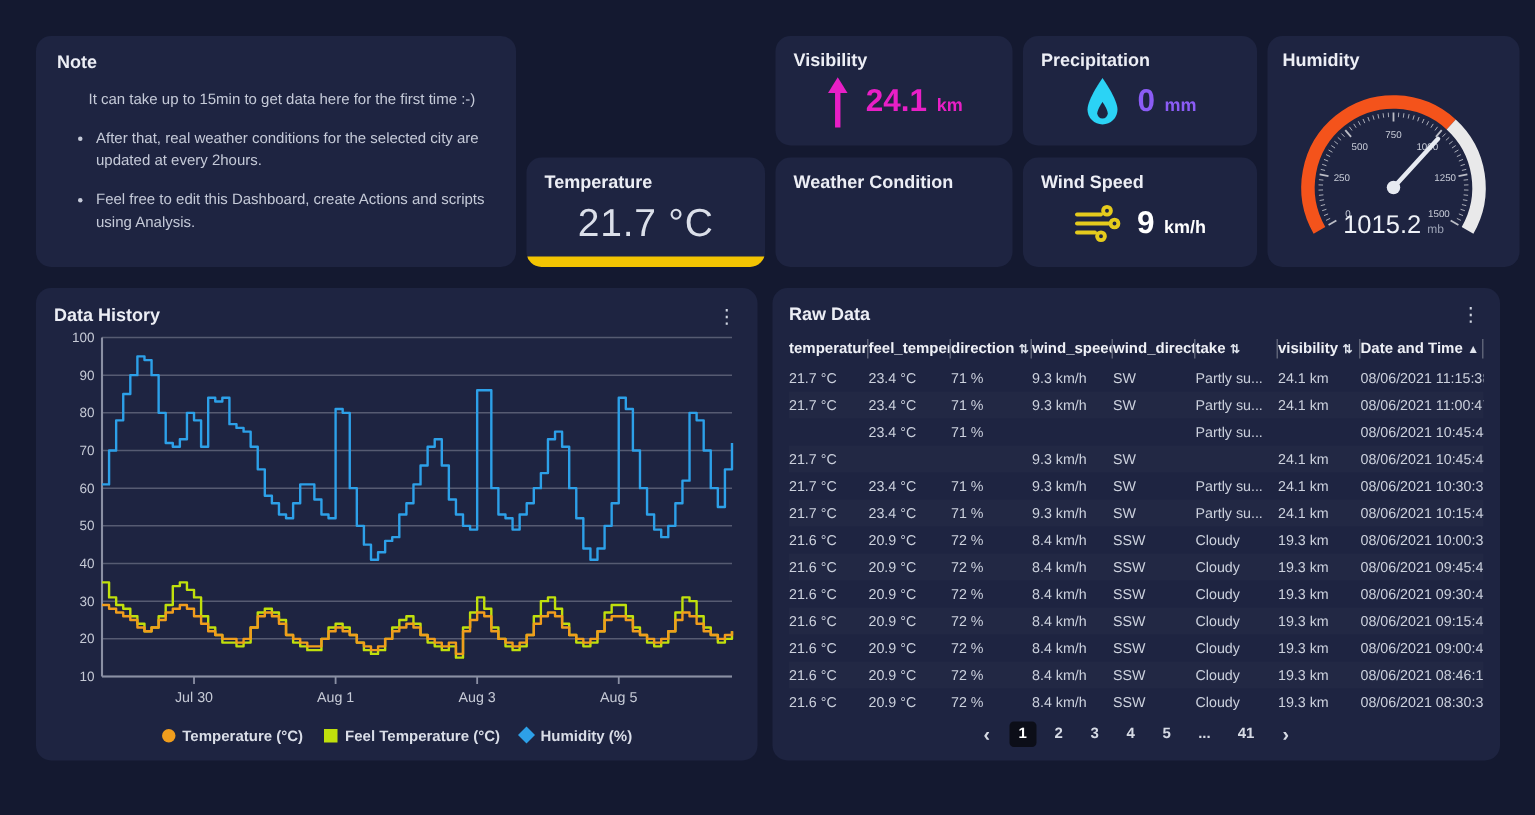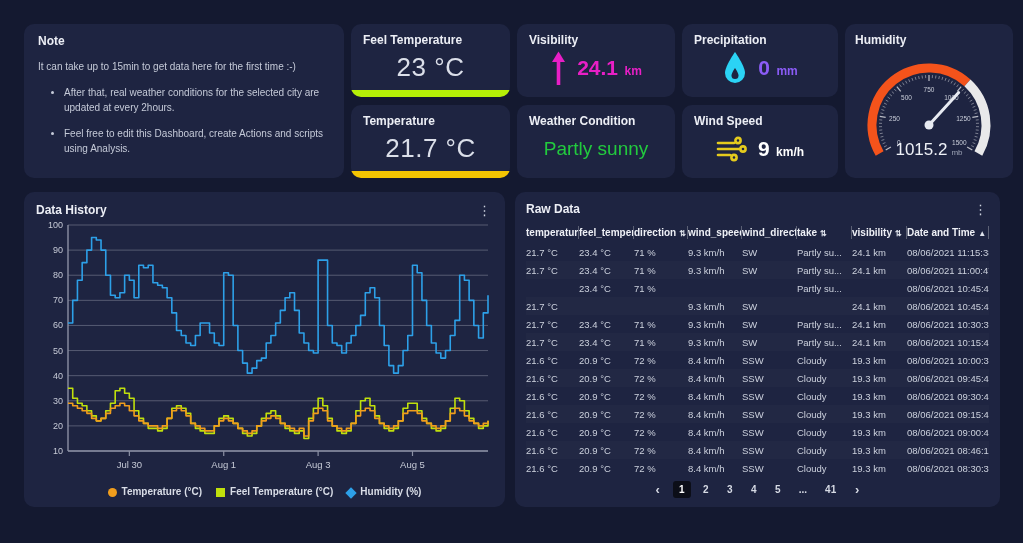--- a/index.html
+++ b/index.html
@@ -3,41 +3,41 @@
 <meta charset="utf-8">
 <style>
   html,body{margin:0;padding:0;background:#141930;font-family:"Liberation Sans",sans-serif;}
   .dashboard{width:1023px;height:543px;box-sizing:border-box;padding:24px 23px 0 24px;overflow:hidden;}
   .top-grid{display:grid;grid-template-columns:320px 159px 158px 156px 1fr;grid-template-rows:73px 73px;gap:8px 7px;margin-bottom:14px;}
   .bottom-grid{display:grid;grid-template-columns:481px 1fr;gap:10px;height:233px;}
   .card{background:#1e2441;border-radius:10px;position:relative;box-sizing:border-box;}
   .card-title{font-size:12px;font-weight:bold;color:#eceef5;}
   
   .note-card{grid-row:1/3;grid-column:1;padding:10px 14px;}
-  .note-intro{font-size:10px;color:#c5cad8;margin-top:12px;line-height:1.45;}
+  .note-intro{font-size:10px;color:#c5cad8;margin-top:12px;line-height:1.45;margin-left:21px;}
   .note-bullets{margin:10px 0 0 0;padding-left:26px;color:#c5cad8;font-size:10px;}
   .note-bullets li{margin-bottom:11px;line-height:1.5;padding-right:4px;}
   
   .stat-card{padding:9px 12px;overflow:hidden;}
   .stat-center{position:absolute;left:0;right:0;top:22px;bottom:8px;display:flex;align-items:center;justify-content:center;gap:10px;}
   .big-val{font-size:26px;color:#dbdfe9;font-weight:400;letter-spacing:.5px;}
   .bottom-bar{position:absolute;left:0;right:0;bottom:0;height:7px;border-radius:0 0 5px 5px;}
   .mid-val{font-size:21px;font-weight:bold;}
   .mid-unit{font-size:12px;font-weight:bold;margin-left:2px;}
   .cond-val{font-size:19px;font-weight:400;}
   
   .pressure-card{grid-column:5;grid-row:1/3;padding:9px 10px;display:flex;flex-direction:column;}
   .gauge-wrap{flex:1;display:flex;align-items:center;justify-content:center;}
   
   .history-card{display:flex;flex-direction:column;padding:9px 12px 6px;}
   .card-head{display:flex;justify-content:space-between;align-items:center;height:18px;}
   .kebab{color:#cfd4e0;font-size:13px;line-height:13px;cursor:pointer;padding:0 2px;}
   .chart-area{flex:1;}
   .legend{display:flex;justify-content:center;gap:14px;align-items:center;height:20px;}
-  .legend-item{display:flex;align-items:flex-end;gap:5px;font-size:10px;font-weight:bold;color:#d9dde7;}
+  .legend-item{display:flex;align-items:flex-start;gap:5px;font-size:10px;font-weight:bold;color:#d9dde7;}
   .mk{width:9px;height:9px;display:inline-block;}
   .mk.circle{border-radius:50%;}
   .mk.diamond{transform:rotate(45deg);width:8px;height:8px;}
   
   .raw-card{display:flex;flex-direction:column;padding:8px 11px 6px;}
   .thead{display:grid;grid-template-columns:53px 55px 54px 54px 55px 55px 55px 1fr;height:21px;align-items:center;margin-top:4px;}
   .th{font-size:10px;font-weight:bold;color:#eef0f6;white-space:nowrap;overflow:hidden;border-right:1px solid rgba(255,255,255,.28);padding-right:3px;height:13px;line-height:13px;}
   .th .sort{font-size:8px;margin-left:3px;color:#dfe3ec;}
   .tbody{flex:1;display:flex;flex-direction:column;}
   .tr{flex:1;display:grid;grid-template-columns:53px 55px 54px 54px 55px 55px 55px 1fr;align-items:center;}
@@ -58,27 +58,20 @@
 
     <div class="card note-card">
       <div class="card-title">Note</div>
       <div class="note-intro">It can take up to 15min to get data here for the first time :-)</div>
       <ul class="note-bullets">
           <li>After that, real weather conditions for the selected city are updated at every 2hours.</li>
           <li>Feel free to edit this Dashboard, create Actions and scripts using Analysis.</li>
         </ul>
     </div>
 
-    <div class="card stat-card" style="grid-column:2;grid-row:1;">
-      <div class="card-title">Feel Temperature</div>
-      <div class="stat-center">
-        <span class="big-val"><span>23</span> <span>°C</span></span>
-      </div>
-      <div class="bottom-bar" style="background:#b5ef07;"></div>
-    </div>
 
     <div class="card stat-card" style="grid-column:2;grid-row:2;">
       <div class="card-title">Temperature</div>
       <div class="stat-center">
         <span class="big-val"><span>21.7</span> <span>°C</span></span>
       </div>
       <div class="bottom-bar" style="background:#f3c402;"></div>
     </div>
 
     <div class="card stat-card" style="grid-column:3;grid-row:1;">
@@ -87,23 +80,20 @@
         <svg width="17" height="38" viewBox="0 0 17 38">
           <path d="M2 13 L8.5 2.5 L15 13 Z" fill="#e81fc6"></path>
           <rect x="6.7" y="10" width="3.6" height="26" fill="#e81fc6"></rect>
         </svg>
         <span><span class="mid-val">24.1</span> <span class="mid-unit">km</span></span>
       </div>
     </div>
 
     <div class="card stat-card" style="grid-column:3;grid-row:2;">
       <div class="card-title">Weather Condition</div>
-      <div class="stat-center" style="color:#22ca3e;">
-        <span class="cond-val">Partly sunny</span>
-      </div>
     </div>
 
     <div class="card stat-card" style="grid-column:4;grid-row:1;">
       <div class="card-title">Precipitation</div>
       <div class="stat-center" style="color:#8b5cf6;">
         <svg width="26" height="34" viewBox="0 0 26 34">
           <path d="M13 1 C13 1 3 15 3 22 a10 10 0 0 0 20 0 C23 15 13 1 13 1 Z" fill="#2bd3f5"></path>
           <path d="M13 17 C13 17 9.5 22 9.5 24.5 a3.5 3.5 0 0 0 7 0 C16.5 22 13 17 13 17 Z" fill="#1e2441"></path>
         </svg>
         <span><span class="mid-val">0</span> <span class="mid-unit">mm</span></span>

